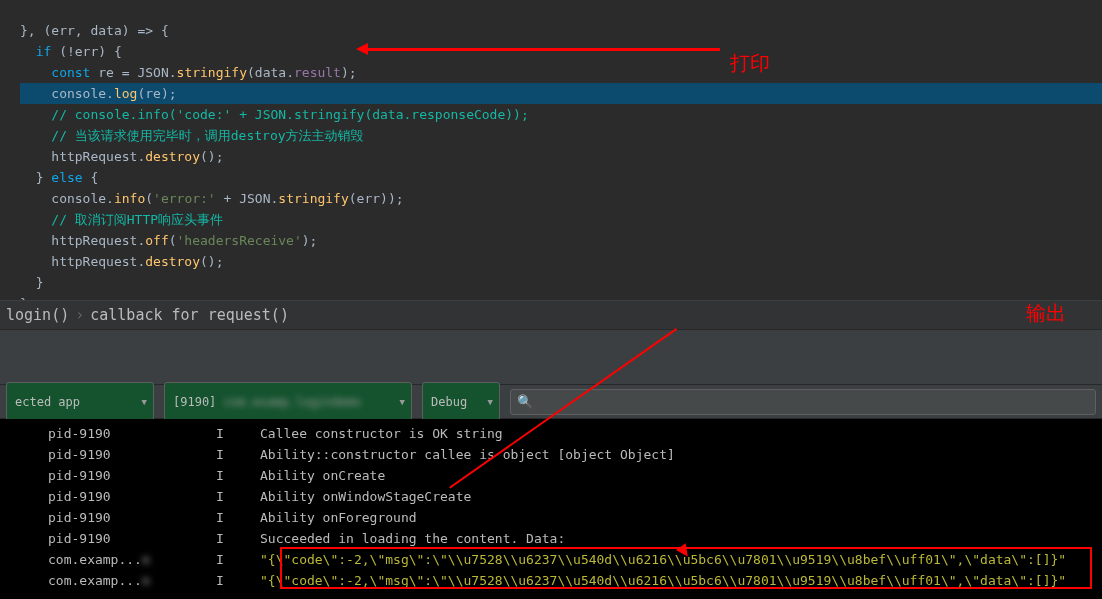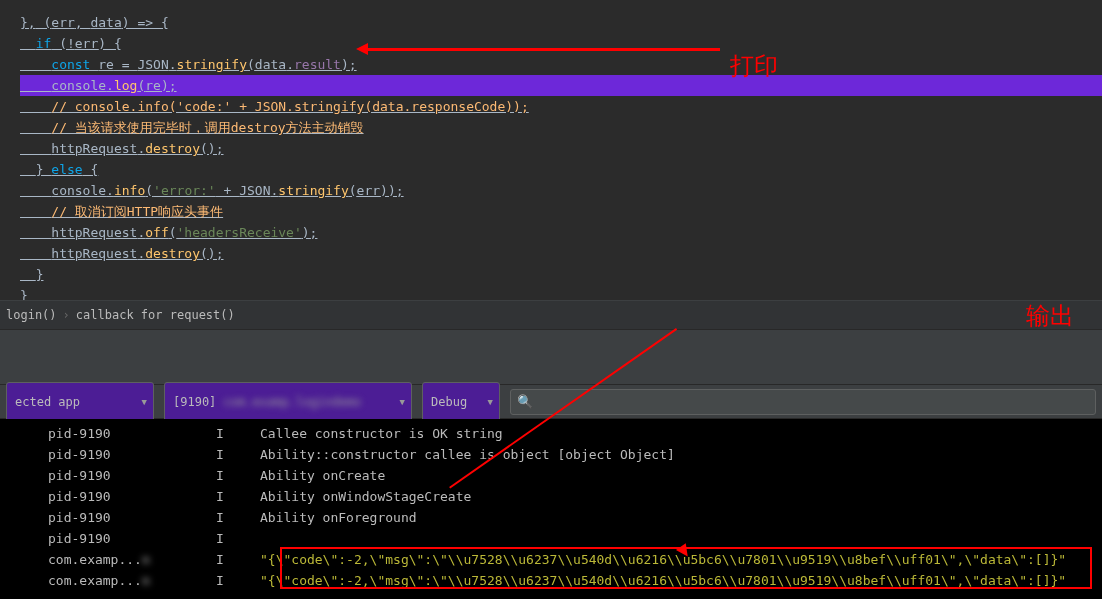--- a/index.html
+++ b/index.html
@@ -7,58 +7,57 @@
   width:1102px; height:599px;
   background:#2b2b2b;
   font-family:'Consolas','Monaco',monospace;
   font-size:13px;
   color:#a9b7c6;
   overflow:hidden;
   position:relative;
 }
 .editor {
   height:300px;
-  padding:12px 0 0 20px;
+  padding:20px 0 0 20px;
   overflow:hidden;
-  text-decoration:underline;
 }
 .line { height:21px; line-height:21px; white-space:pre; }
-.line-hl { background:#6d28d9; width:100%; }
+.line-hl { background:#0c4a6e; width:100%; }
 .tok-kw { color:#0ea5e9; }
 .tok-fn { color:#ffc66d; }
 .tok-str { color:#6a8759; }
-.tok-comment { color:#fdba74; }
+.tok-comment { color:#14b8a6; }
 .tok-prop { color:#9876aa; }
 .tok-id { color:#a9b7c6; }
 .tok-punc { color:#a9b7c6; }
 .breadcrumb {
   height:28px;
   border-top:1px solid #3c3f41;
   background:#313335;
   display:flex;
   align-items:center;
   padding:14px 6px;
-  font-size:12px;
+  font-size:15px;
   color:#bbbbbb;
   gap:6px;
 }
 .bc-sep { color:#666; }
 .gap { height:56px; background:#3c3f41; border-top:1px solid #282828; border-bottom:1px solid #282828; }
 .toolbar {
   height:34px;
   background:#3c3f41;
   display:flex;
   align-items:center;
   padding:0 6px;
   gap:10px;
   border-bottom:1px solid #282828;
 }
 .combo {
   height:40px;
-  background:#4c1d95;
+  background:#14532d;
   border:1px solid #5e6060;
   color:#bbbbbb;
   display:flex;
   align-items:center;
   padding:0 24px 0 8px;
   font-size:12px;
   position:relative;
   border-radius:3px;
 }
 .combo .chev {
@@ -85,21 +84,21 @@
   background:#000000;
   padding:4px 0 0 48px;
   overflow:hidden;
   position:relative;
 }
 .log-row { height:21px; line-height:21px; white-space:pre; display:flex; }
 .log-tag { width:168px; color:#bbbbbb; }
 .log-lvl { width:44px; color:#bbbbbb; }
 .log-msg { color:#bbbbbb; }
 .log-msg.warn { color:#bbb837; }
-.annot { position:absolute; color:#ff0000; font-size:24px; font-family:'SimSun',serif; }
+.annot { position:absolute; color:#ff0000; font-size:20px; font-family:'SimSun',serif; }
 .annot-print { top:50px; left:730px; }
 .annot-out { top:300px; left:1026px; }
 .arrow1 {
   position:absolute; top:48px; left:360px; width:360px; height:3px;
   background:#ff0000;
 }
 .arrow1::before {
   content:''; position:absolute; left:-10px; top:-5px;
   border:6px solid transparent; border-right:12px solid #ff0000;
 }
@@ -172,21 +171,21 @@
     <span></span>
   </div>
 </div>
 
 <div class="log-panel" id="log-panel">
     <div class="log-row"><span class="log-tag">pid-9190</span><span class="log-lvl">I</span><span class="log-msg">Callee constructor is OK string</span></div>
     <div class="log-row"><span class="log-tag">pid-9190</span><span class="log-lvl">I</span><span class="log-msg">Ability::constructor callee is object [object Object]</span></div>
     <div class="log-row"><span class="log-tag">pid-9190</span><span class="log-lvl">I</span><span class="log-msg">Ability onCreate</span></div>
     <div class="log-row"><span class="log-tag">pid-9190</span><span class="log-lvl">I</span><span class="log-msg">Ability onWindowStageCreate</span></div>
     <div class="log-row"><span class="log-tag">pid-9190</span><span class="log-lvl">I</span><span class="log-msg">Ability onForeground</span></div>
-    <div class="log-row"><span class="log-tag">pid-9190</span><span class="log-lvl">I</span></div>
+    <div class="log-row"><span class="log-tag">pid-9190</span><span class="log-lvl">I</span><span class="log-msg">Succeeded in loading the content. Data:</span></div>
     <div class="log-row"><span class="log-tag"><span>com.examp...</span><span class="blur">m</span></span><span class="log-lvl">I</span><span class="log-msg warn">"{\"code\":-2,\"msg\":\"\\u7528\\u6237\\u540d\\u6216\\u5bc6\\u7801\\u9519\\u8bef\\uff01\",\"data\":[]}"</span></div>
     <div class="log-row"><span class="log-tag"><span>com.examp...</span><span class="blur">m</span></span><span class="log-lvl">I</span><span class="log-msg warn">"{\"code\":-2,\"msg\":\"\\u7528\\u6237\\u540d\\u6216\\u5bc6\\u7801\\u9519\\u8bef\\uff01\",\"data\":[]}"</span></div>
   </div>
 
 <div class="annot annot-print">打印</div>
 <div class="arrow1"></div>
 <div class="annot annot-out">输出</div>
 <div class="line2"></div>
 <div class="line2head"></div>
 <div class="redbox"></div>

